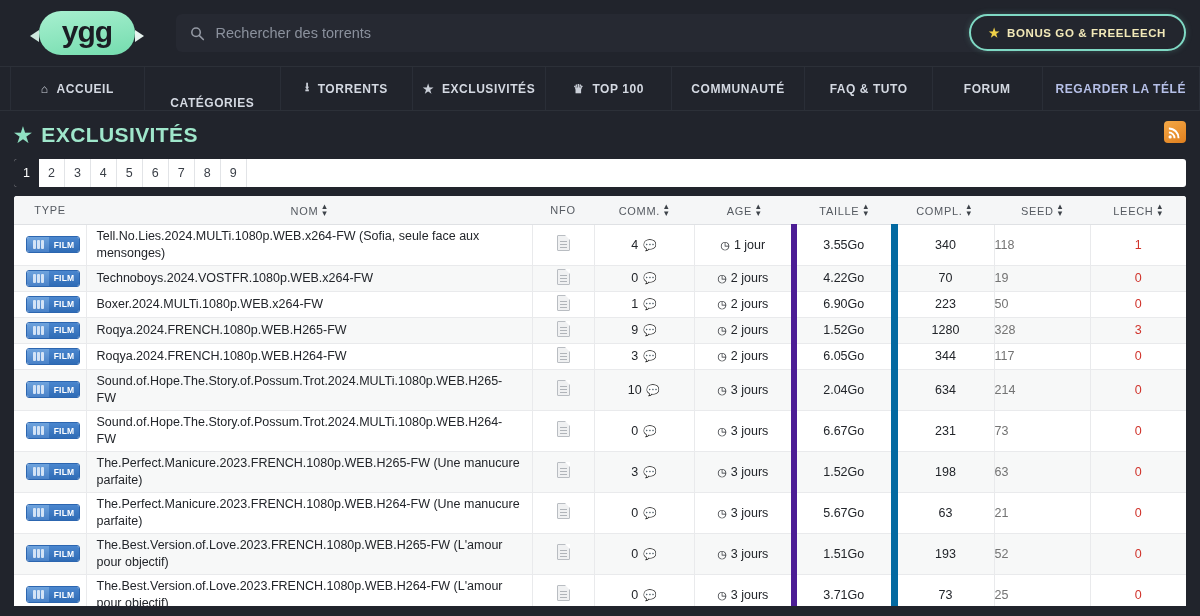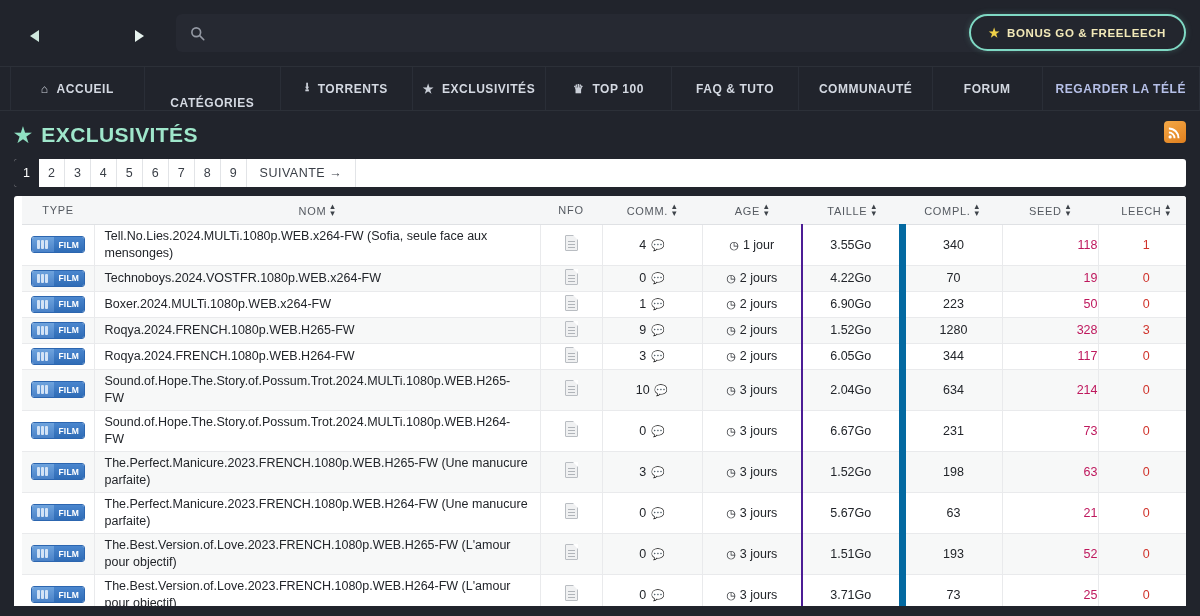--- a/index.html
+++ b/index.html
@@ -152,21 +152,21 @@
   .pg.next { letter-spacing: .5px; color: #3a3f47; padding: 0 13px; }
 
   
   .table-wrap {
     margin: 9px 14px 0 14px;
     background: #fff;
     border-radius: 3px 3px 0 0;
     overflow: hidden;
     height: 410px;
   }
-  table { width: 100%; border-collapse: collapse; margin-left: 8px; }
+  table { width: 100%; border-collapse: collapse; }
   thead th {
     background: #f5f6f7;
     color: #555a61;
     font-size: 11px; font-weight: normal;
     letter-spacing: .7px;
     height: 28px;
     border-bottom: 1px solid #dfe1e4;
     white-space: nowrap;
   }
   .sort-arrows {
@@ -178,28 +178,28 @@
   .sort-arrows span { display: block; }
 
   tbody tr { border-bottom: 1px solid #e9eaec; }
   tbody tr:nth-child(even) { background: #f7f8f8; }
   tbody tr:nth-child(odd) { background: #ffffff; }
   tbody td {
     font-size: 12.5px; color: #22252a;
     height: 24px;
     padding: 3px 0;
   }
-  td.c-type { width: 72px; text-align: center; border-right: 1px solid #e9eaec; }
+  td.c-type { width: 72px; text-align: left; border-right: 1px solid #e9eaec; padding-left: 12px; }
   td.c-name { padding-left: 10px; padding-right: 10px; border-right: 1px solid #e9eaec; line-height: 17px; }
   td.c-nfo  { width: 62px; text-align: center; border-right: 1px solid #e9eaec; }
   td.c-comm { width: 100px; text-align: center; border-right: 1px solid #e9eaec; }
-  td.c-age  { width: 100px; text-align: center; border-right: 2px solid #4c1d95; }
+  td.c-age  { width: 100px; text-align: center; border-right: 6px solid #4c1d95; }
   td.c-size { width: 100px; text-align: center; border-right: 7px solid #0369a1; }
   td.c-compl{ width: 100px; text-align: center; border-right: 1px solid #e9eaec; }
-  td.c-seed { width: 96px; text-align: right; color: #be185d; border-right: 1px solid #e9eaec; }
+  td.c-seed { width: 96px; text-align: left; color: #737373; border-right: 1px solid #e9eaec; }
   td.c-leech{ width: 96px; text-align: center; color: #d0342c; }
 
   .film-badge {
     display: inline-flex; align-items: stretch;
     height: 17px; width: 54px;
     border-radius: 3px;
     overflow: hidden;
     border: 1px solid #2c66b0;
     box-shadow: inset 0 1px 0 rgba(255,255,255,.35);
     cursor: pointer;
@@ -244,28 +244,32 @@
 
   .bubble { font-size: 11px; margin-left: 5px; color: #22252a; }
   .clock  { font-size: 11px; margin-right: 4px; color: #22252a; }
 </style>
 </head>
 <body>
 
 <div class="topbar">
   <div class="logo-wrap">
     <div class="logo-tri-l"></div>
+    <div class="logo-pill">
+      <div class="logo-text">ygg</div>
+    </div>
     <div class="logo-tri-r"></div>
   </div>
 
   <div class="search-box">
     <svg class="search-icon" viewBox="0 0 24 24" fill="none" stroke="#b9bfca" stroke-width="2.6">
       <circle cx="10" cy="10" r="7"></circle>
         <line x1="15.5" y1="15.5" x2="22" y2="22" stroke-linecap="round"></line>
     </svg>
+    <input class="search-input" type="text" placeholder="Rechercher des torrents" style="">
   </div>
 
   <div class="bonus-btn">
     <span class="bonus-star">★</span>
     <span>BONUS GO &amp; FREELEECH</span>
   </div>
 </div>
 
 <div class="nav" id="nav">
     <div class="nav-item" style="width: 135px;">
@@ -280,25 +284,25 @@
       <span>TORRENTS</span>
     </div>
     <div class="nav-item" style="width: 134px;">
       <span class="nav-ico">★</span>
       <span>EXCLUSIVITÉS</span>
     </div>
     <div class="nav-item" style="width: 126px;">
       <span class="nav-ico">♛</span>
       <span>TOP 100</span>
     </div>
+    <div class="nav-item" style="width: 134px;">
+      <span>COMMUNAUTÉ</span>
+    </div>
     <div class="nav-item" style="width: 128px;">
       <span>FAQ &amp; TUTO</span>
-    </div>
-    <div class="nav-item" style="width: 134px;">
-      <span>COMMUNAUTÉ</span>
     </div>
     <div class="nav-item" style="width: 110px;">
       <span>FORUM</span>
     </div>
     <div class="nav-item tele" style="width: 158px;">
       <span>REGARDER LA TÉLÉ</span>
     </div>
   </div>
 
 <div class="page-head">
@@ -318,21 +322,20 @@
 <div class="pager" id="pager">
     <div class="pg active">1</div>
     <div class="pg">2</div>
     <div class="pg">3</div>
     <div class="pg">4</div>
     <div class="pg">5</div>
     <div class="pg">6</div>
     <div class="pg">7</div>
     <div class="pg">8</div>
     <div class="pg">9</div>
-    <div class="pg next">SUIVANTE →</div>
   </div>
 
 <div class="table-wrap">
   <table>
     <thead>
       <tr id="thead-row">
           <th class="c-type"><span>TYPE</span></th>
           <th class="c-name"><span>NOM</span><span class="sort-arrows"><span>▴</span><span>▾</span></span></th>
           <th class="c-nfo"><span>NFO</span></th>
           <th class="c-comm"><span>COMM.</span><span class="sort-arrows"><span>▴</span><span>▾</span></span></th>

